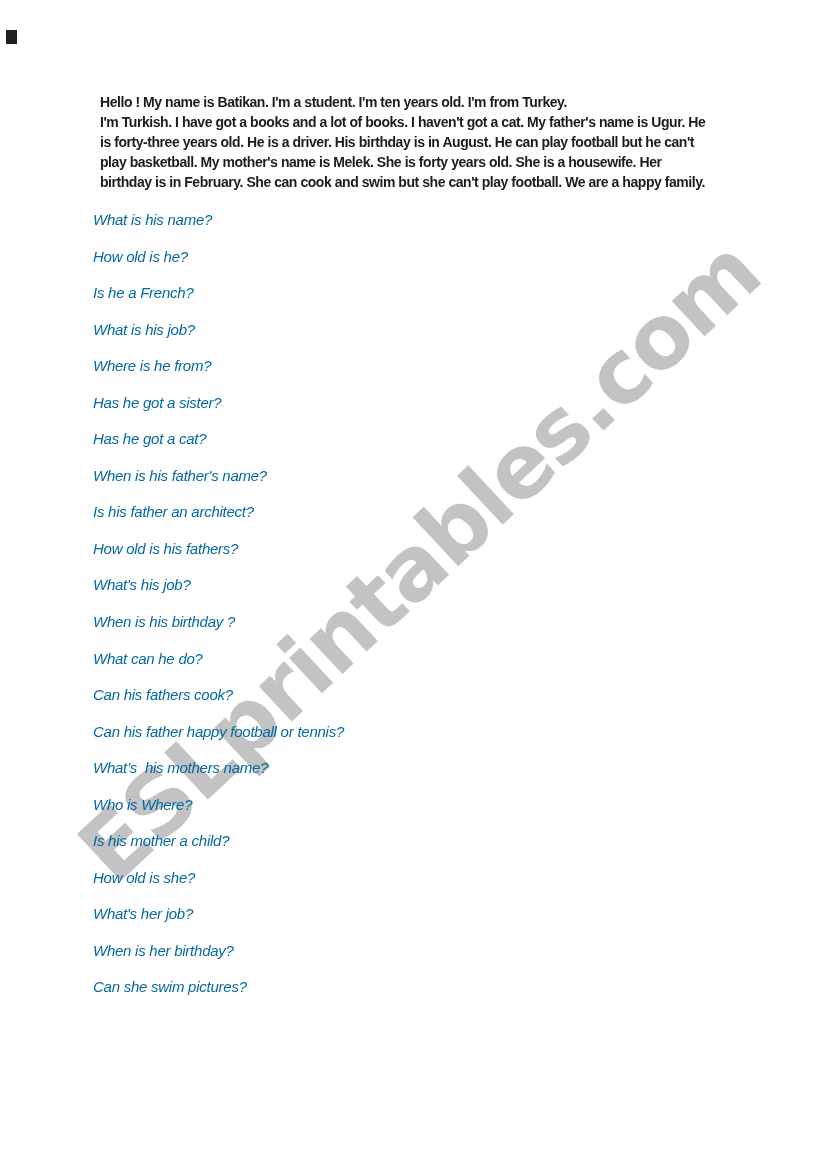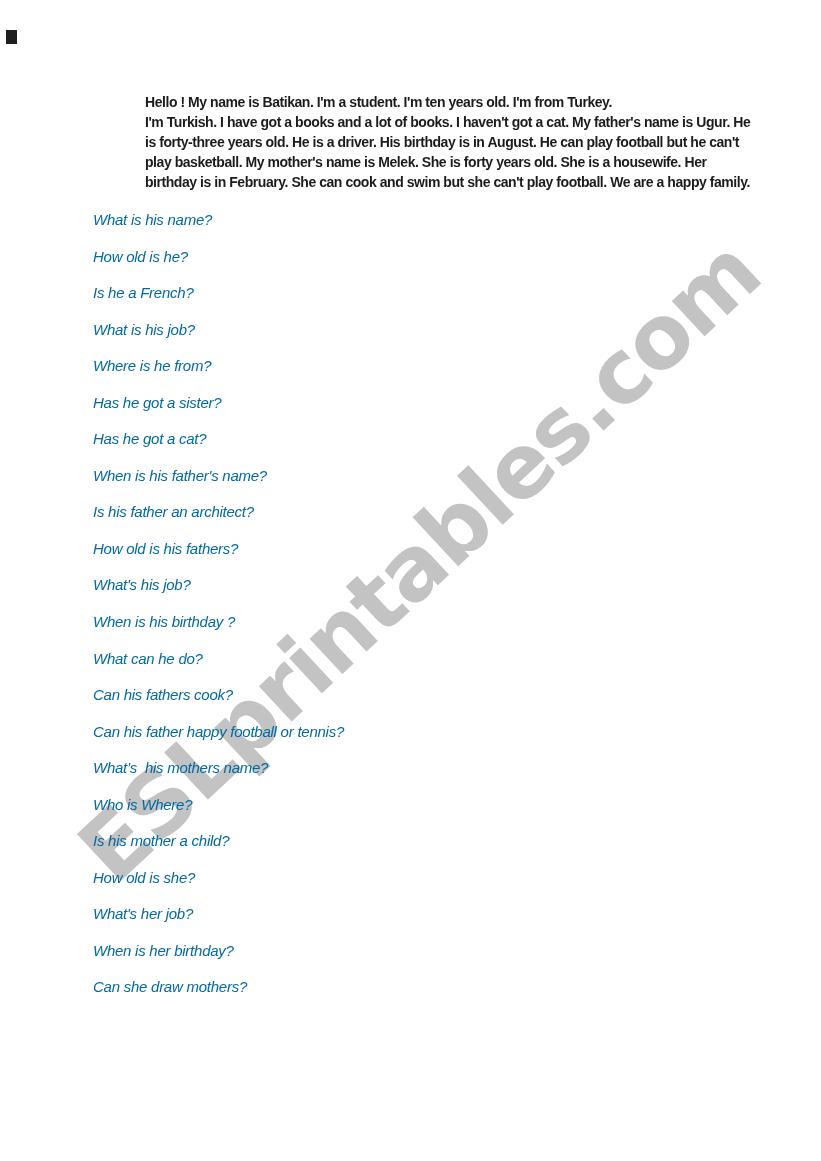--- a/index.html
+++ b/index.html
@@ -40,21 +40,20 @@
   .intro {
     position: absolute;
     left: 100px;
     top: 92px;
     z-index: 1;
     font-weight: bold;
     font-size: 14px;
     line-height: 20px;
     letter-spacing: -0.45px;
     color: #1c1c1c;
-    margin-left: 45px;
   }
   .intro-line {
     white-space: pre;
   }
   .questions {
     position: absolute;
     left: 93px;
     top: 210px;
     z-index: 1;
     font-size: 15px;
@@ -98,15 +97,15 @@
     <div class="q">When is his birthday ?</div>
     <div class="q">What can he do?</div>
     <div class="q">Can his fathers cook?</div>
     <div class="q">Can his father happy football or tennis?</div>
     <div class="q">What’s  his mothers name?</div>
     <div class="q">Who is Where?</div>
     <div class="q">Is his mother a child?</div>
     <div class="q">How old is she?</div>
     <div class="q">What's her job?</div>
     <div class="q">When is her birthday?</div>
-    <div class="q">Can she draw mothers?</div>
+    <div class="q">Can she swim pictures?</div>
   </div>
 </div>
 
 </body></html>

